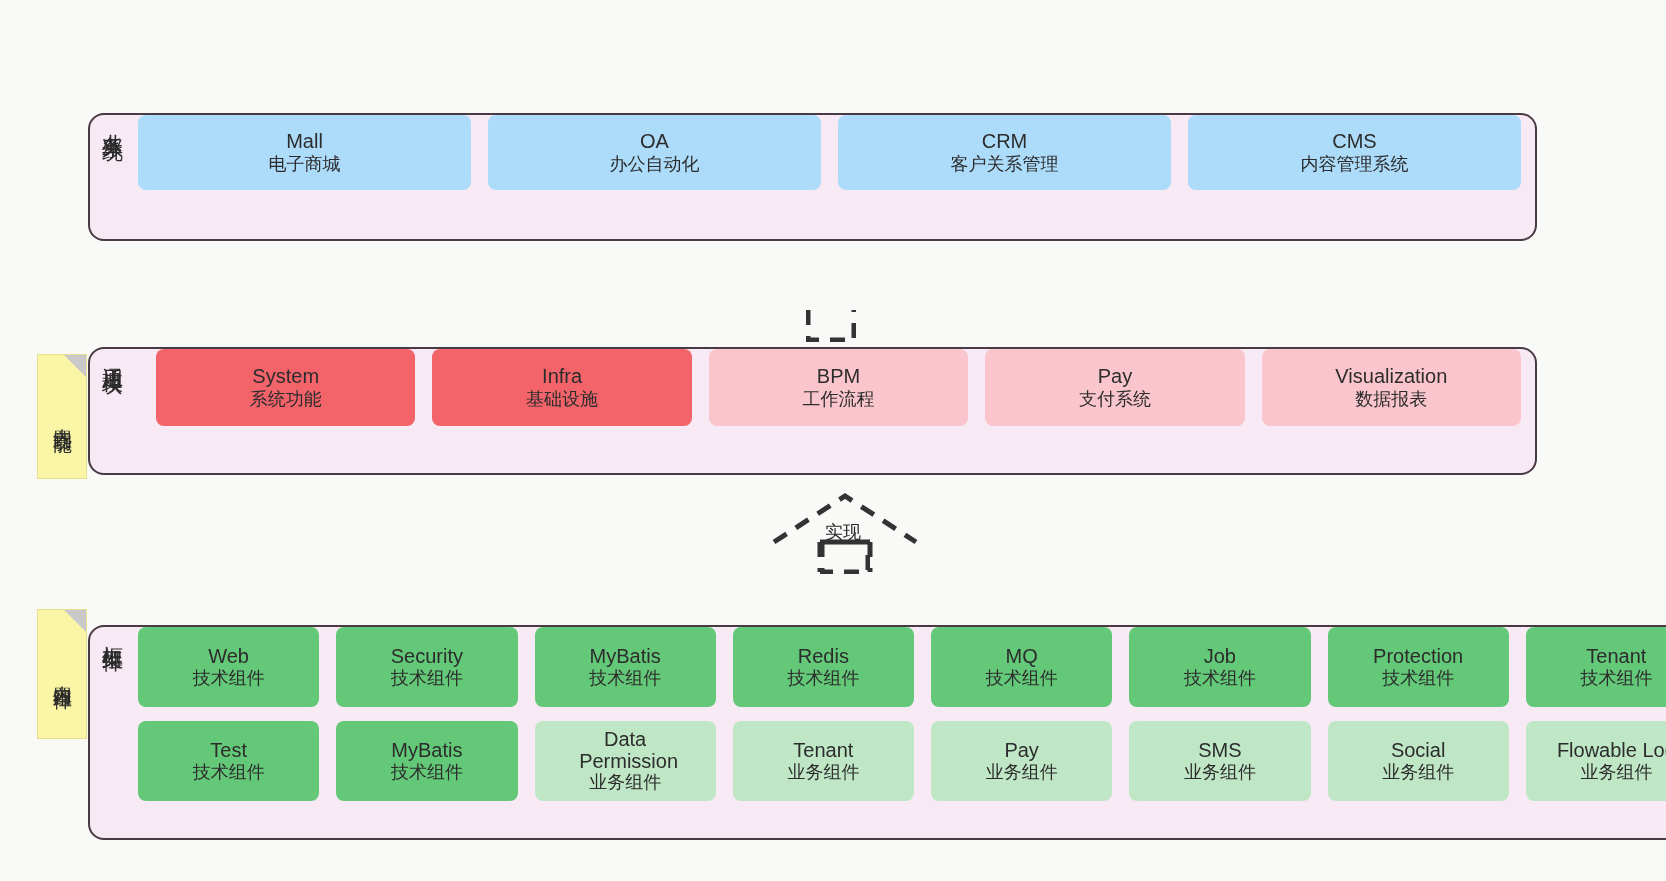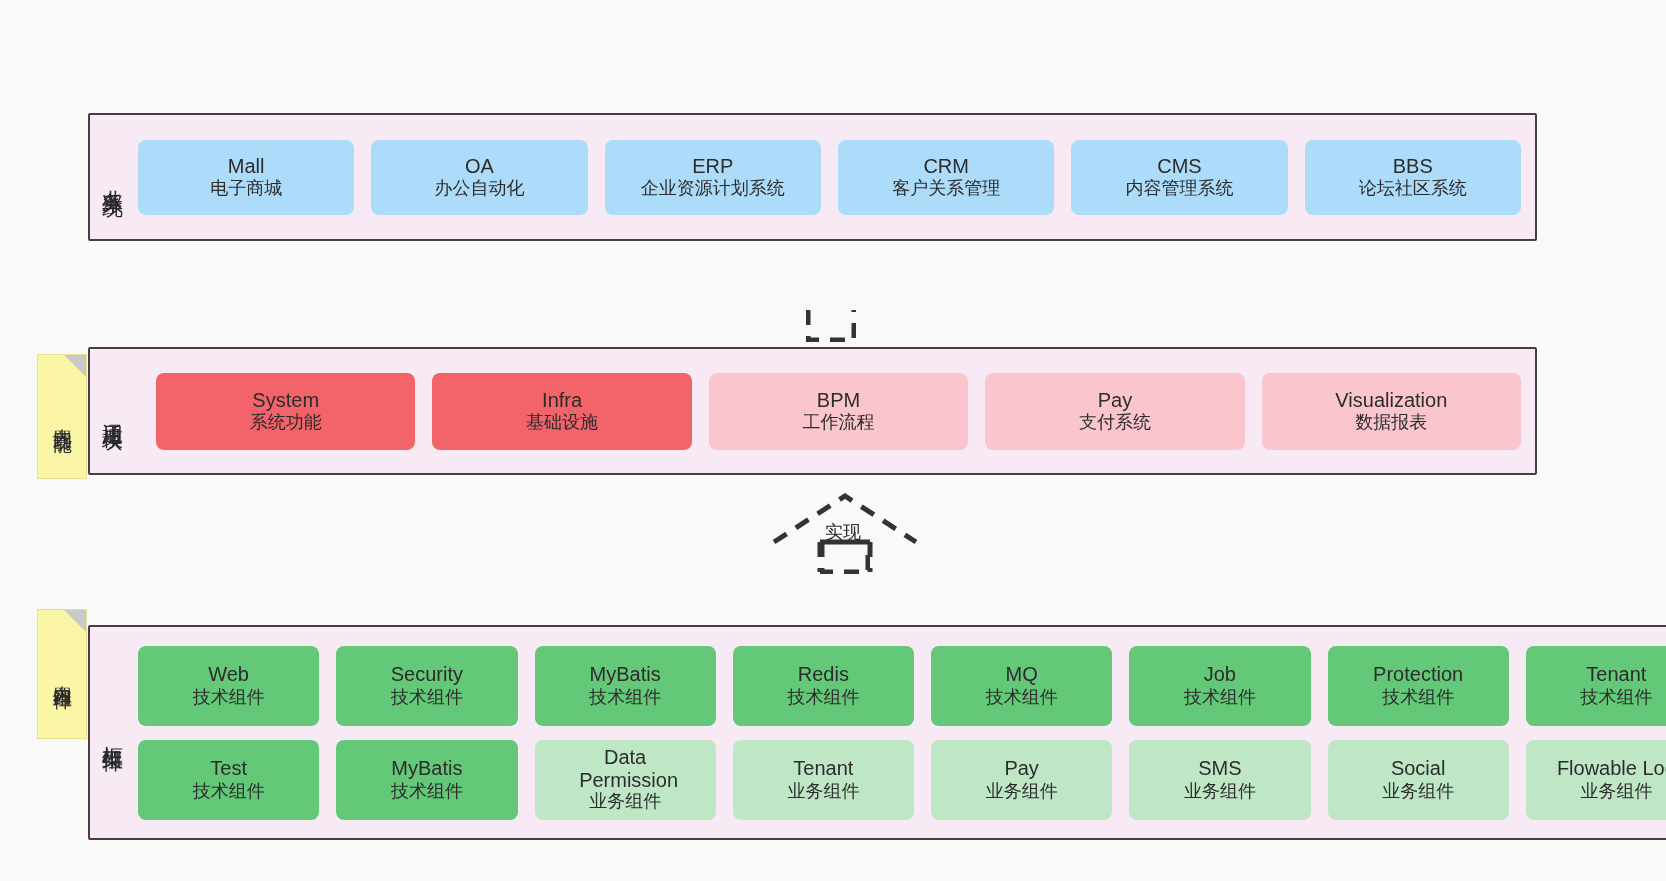--- a/index.html
+++ b/index.html
@@ -9,23 +9,23 @@
     font-family: "Liberation Sans", "DejaVu Sans", sans-serif;
     overflow: hidden;
   }
   #stage { position: relative; width: 1666px; height: 881px; }
 
   
   .layer {
     position: absolute;
     background: #F8EAF4;
     border: 2px solid #4A3A44;
-    border-radius: 2px;
-    display: flex;
-    align-items: center;
+    border-radius: 16px;
+    display: flex;
+    align-items: flex-start;
   }
   .layer-label {
     flex: 0 0 auto;
     width: 44px;
     display: flex;
     align-items: center;
     justify-content: center;
     font-size: 21px;
     color: #2A2A2A;
     letter-spacing: 2px;
@@ -117,34 +117,26 @@
       <div class="row" style="height:75px;">
         <div class="card c-blue">
           <span class="en">Mall</span>
           <span class="cn">电子商城</span>
         </div>
         <div class="card c-blue">
           <span class="en">OA</span>
           <span class="cn">办公自动化</span>
         </div>
         <div class="card c-blue">
-          <span class="en">ERP</span>
-          <span class="cn">企业资源计划系统</span>
-        </div>
-        <div class="card c-blue">
           <span class="en">CRM</span>
           <span class="cn">客户关系管理</span>
         </div>
         <div class="card c-blue">
           <span class="en">CMS</span>
           <span class="cn">内容管理系统</span>
-        </div>
-        <div class="card c-blue">
-          <span class="en">BBS</span>
-          <span class="cn">论坛社区系统</span>
         </div>
       </div>
     </div>
   </div>
 
   <div class="arrow" style="left:806px; top:310px;">
     <svg width="50" height="32" viewBox="0 0 50 32">
       <g fill="none" stroke="#333" stroke-width="5" stroke-dasharray="15,11">
         <path d="M 2 0 L 2 30 L 48 30 L 48 0"></path>
       </g>

